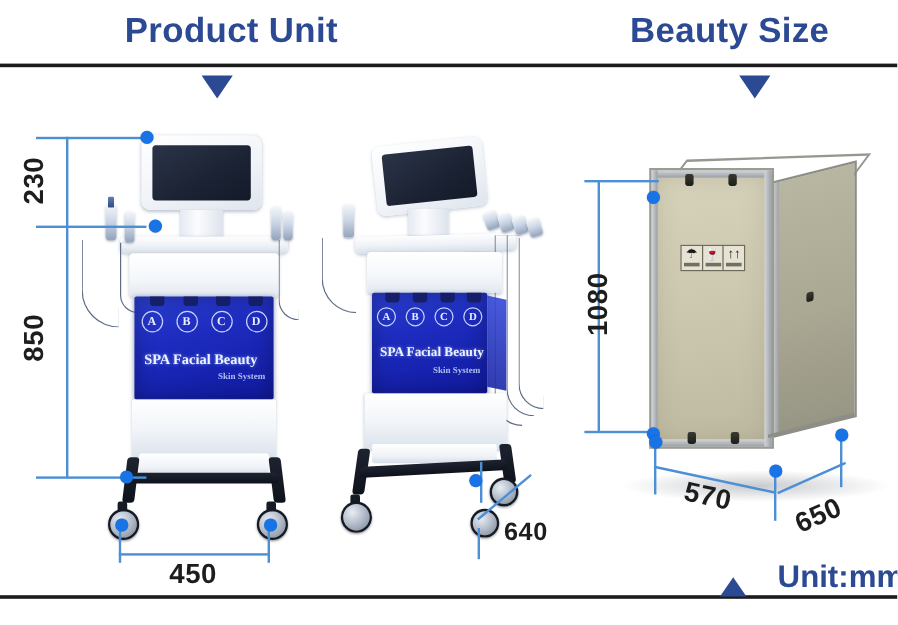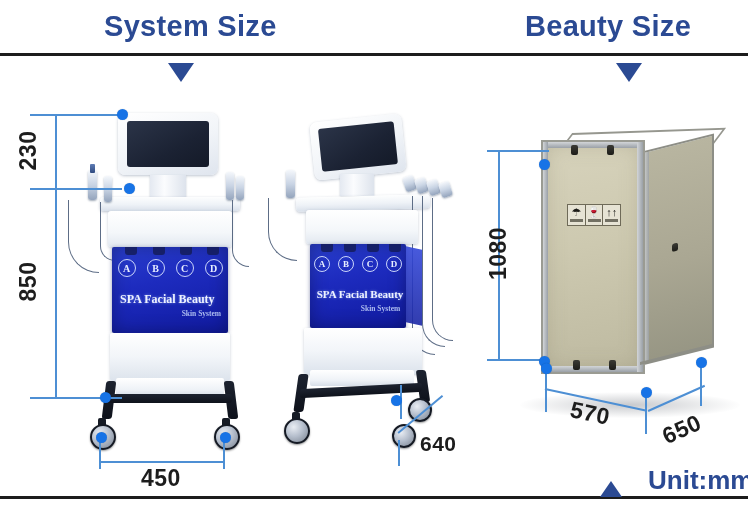--- a/index.html
+++ b/index.html
@@ -202,21 +202,21 @@
   .crate-shadow{
     position:absolute;border-radius:50%;
     background:radial-gradient(ellipse at center,rgba(90,95,105,.33) 0%,rgba(255,255,255,0) 72%);
   }
 </style>
 </head>
 <body>
 
 <div id="stage">
 
-  <div class="hdr" id="hdr-product">System Size</div>
+  <div class="hdr" id="hdr-product">Product Unit</div>
   <div class="hdr" id="hdr-package">Beauty Size</div>
   <div class="rule" id="rule-top"></div>
   <div class="rule" id="rule-bottom"></div>
   <div class="tri-down" id="tri-product"></div>
   <div class="tri-down" id="tri-package"></div>
 
   <div class="machine" id="machine-front">
 
     <div class="monitor-body" style="left:118px;top:113px;width:100px;height:62px;">
       <div class="monitor-screen" style="left:9px;top:8px;width:82px;height:46px;"></div>

